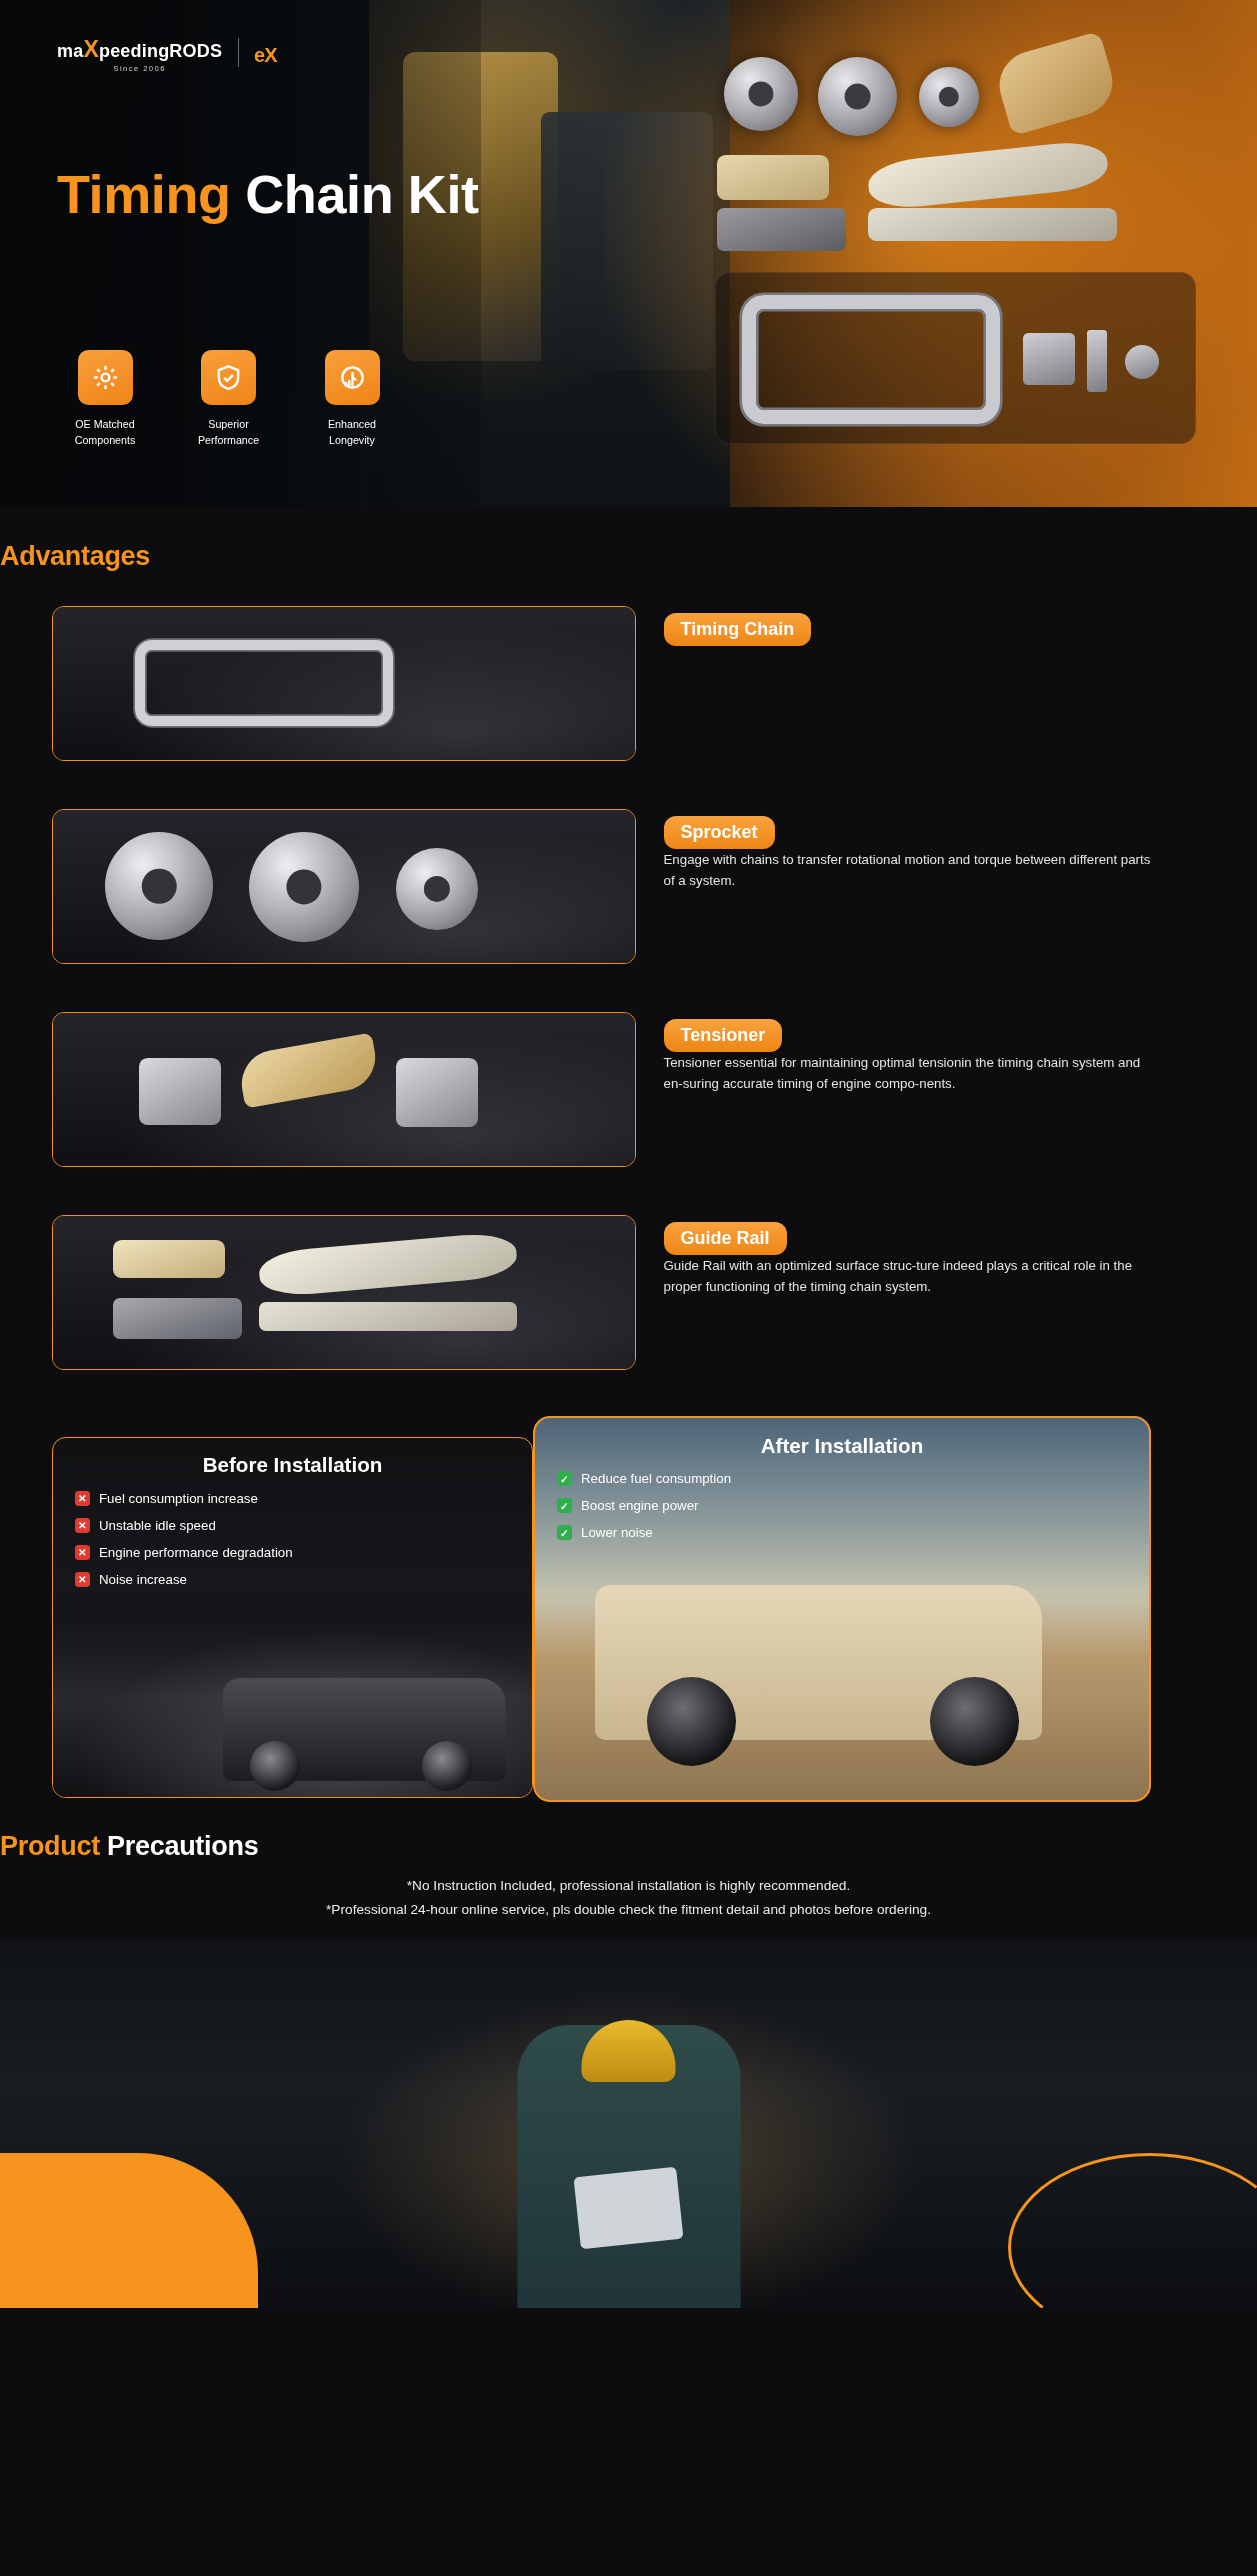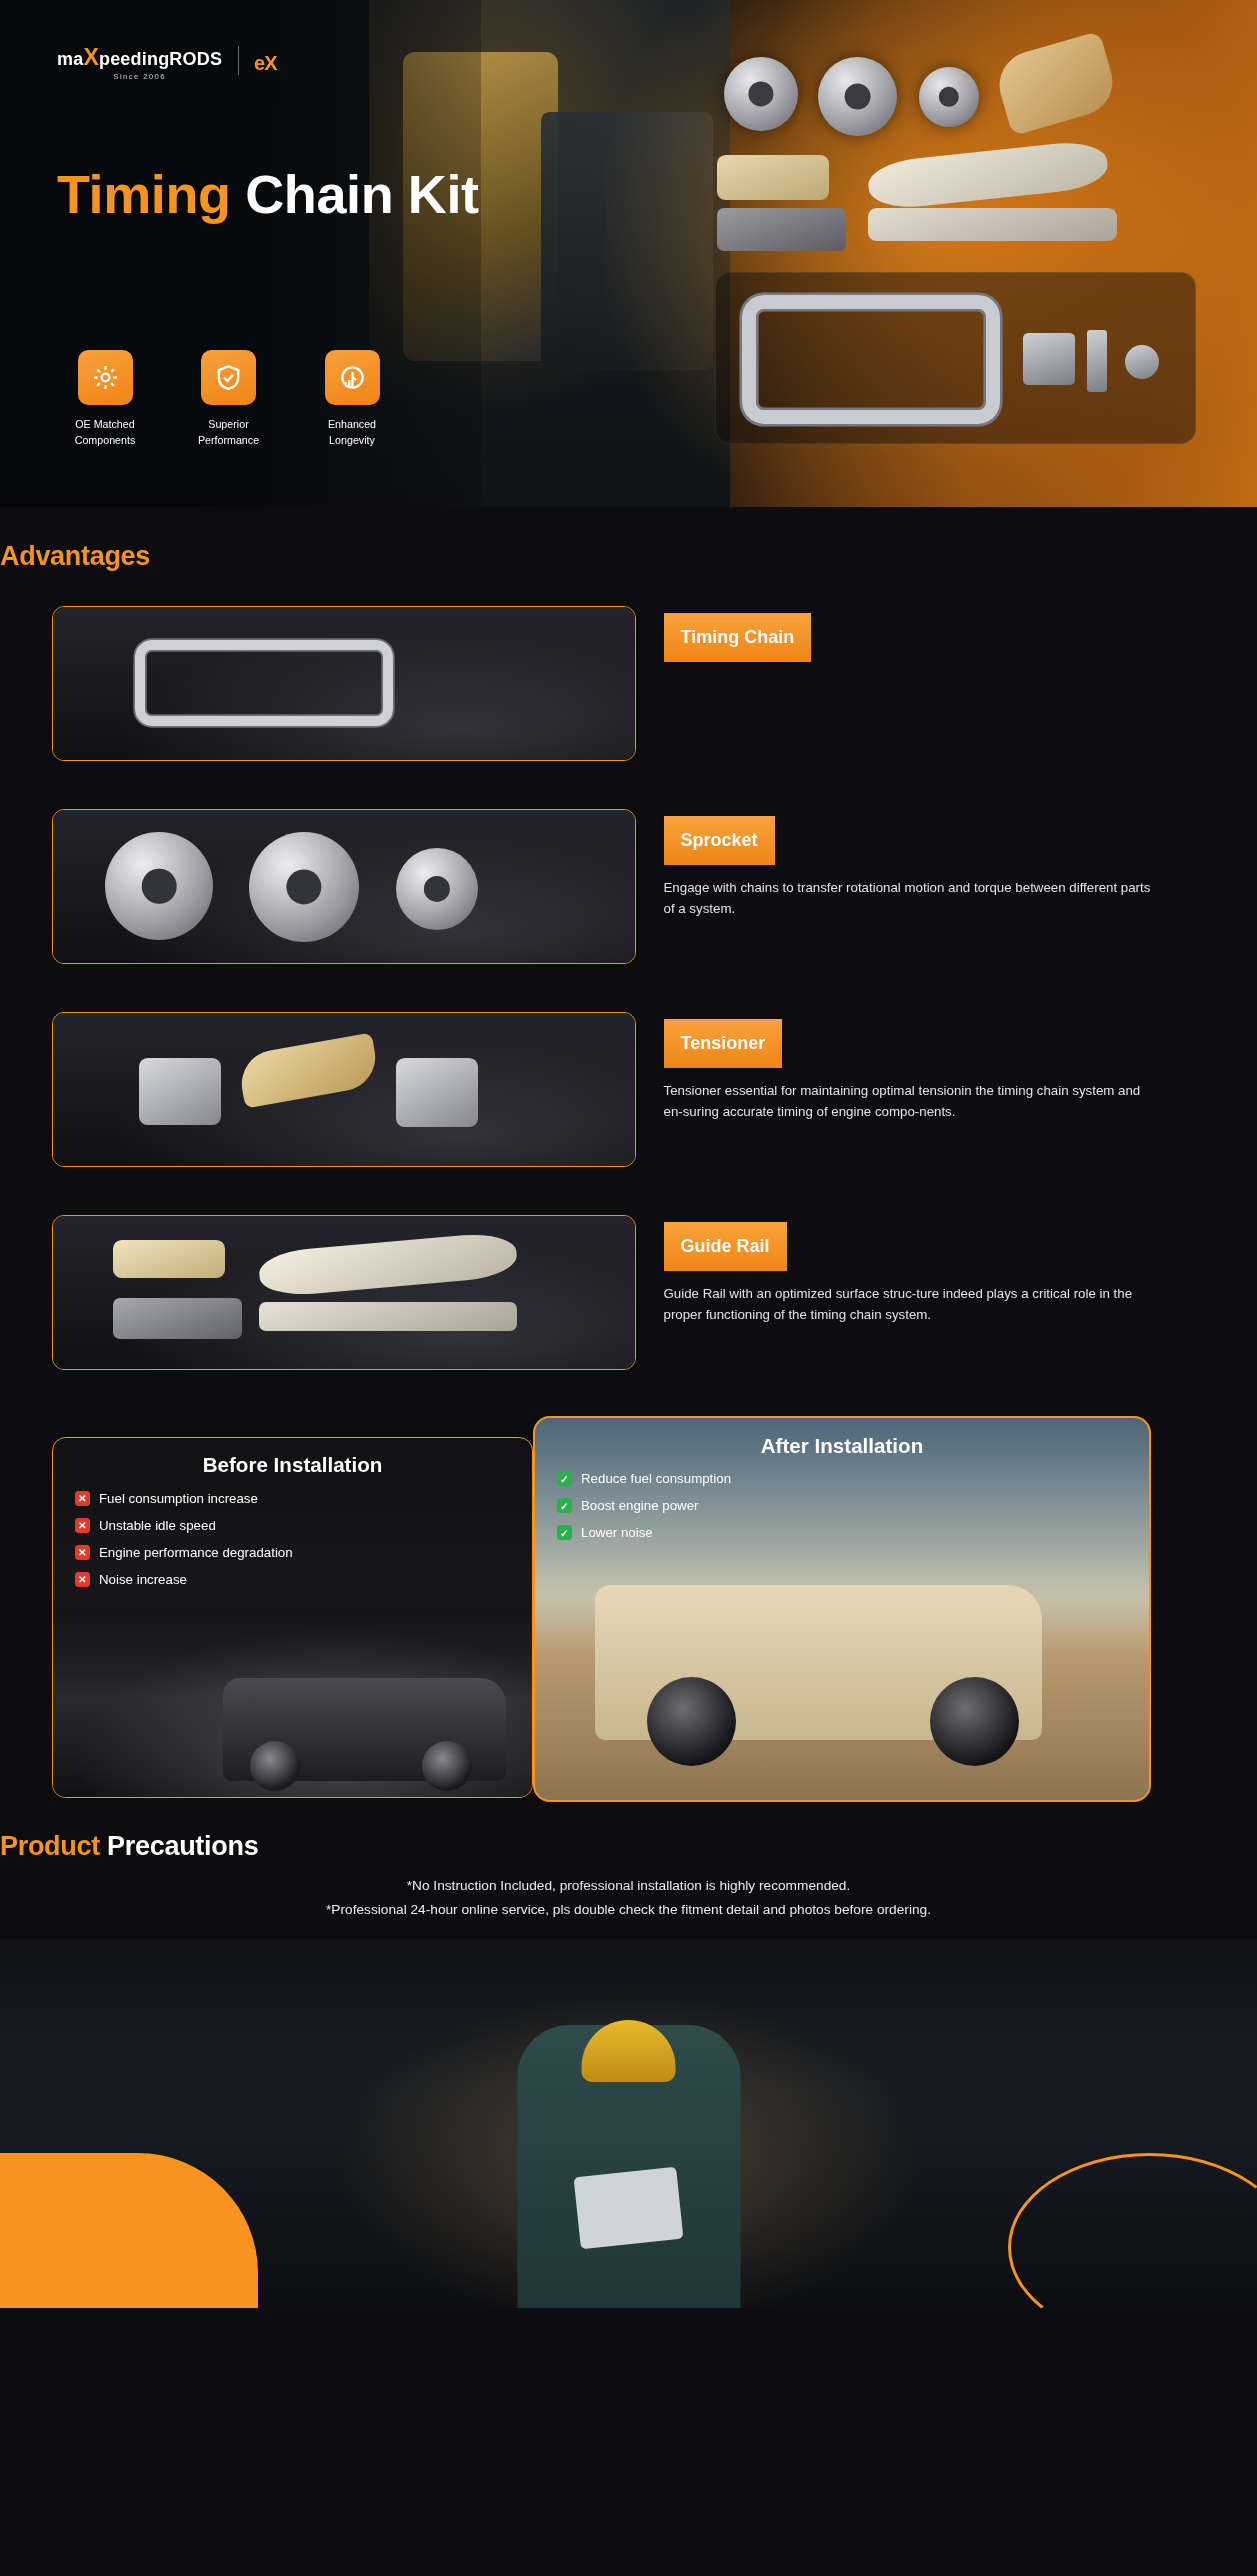--- a/index.html
+++ b/index.html
@@ -54,21 +54,21 @@
     pointer-events:none;
   }
   .hero-dark-left {
     position:absolute; left:0; top:0; width:481px; height:507px;
     background: linear-gradient(90deg, rgba(6,8,10,.97) 38%, rgba(6,8,10,.25) 100%);
   }
 
   
   .logo-row {
     position: absolute; left: 57px; top: 38px;
-    display: flex; gap: 15.5px; z-index: 6; margin-top: 8px;
+    display: flex; gap: 15.5px; z-index: 6;
   }
   .logo-main { color:#fff; font-weight:700; font-size:18px; letter-spacing:0.2px; line-height:1;}
   .logo-main .x { color:#f7941d; font-size:23px; font-weight:800; }
   .logo-since { color:#cfcfcf; font-size:7.7px; letter-spacing:1.4px; text-align:center; margin-top:2.6px;}
   .logo-div { width:0.9px; height:29px; background:#6a6a6a; }
   .logo-badge {
     color:#f7941d; font-weight:800; font-size:20px; letter-spacing:-0.9px;
     border:0; display:flex; align-items:center;
   }
 
@@ -169,22 +169,21 @@
     position:relative; overflow:hidden; flex:none;
   }
   .adv-img .bg-car {
     position:absolute; inset:0;
     background: radial-gradient(ellipse at 70% 80%, rgba(120,120,130,.30), rgba(0,0,0,0) 60%),
                 linear-gradient(180deg, #24242a 0%, #101014 100%);
   }
   .adv-text { padding-left:27.5px; padding-top:6.9px; width:515px; }
   .adv-badge {
     display:inline-block; background: linear-gradient(180deg,#f9a23d,#ee8615);
-    color:#fff; font-weight:800; font-size:18px; padding:14px 17px; border-radius:0;
-    margin-bottom:12px;
+    color:#fff; font-weight:800; font-size:18px; padding:6px 17px; border-radius:12px;
   }
   .adv-desc { color:#e4e4e6; font-size:13.3px; line-height:1.62; }
 
   
   .chain-mini {
     position:absolute; left:82px; top:33px; width:258px; height:86px;
     border:10.3px solid #cfd1d6; border-radius:17px;
     box-shadow: inset 0 0 0 1.7px #6e7075, 0 0 0 1.7px #6e7075;
   }
   .spr { position:absolute; border-radius:50%;

